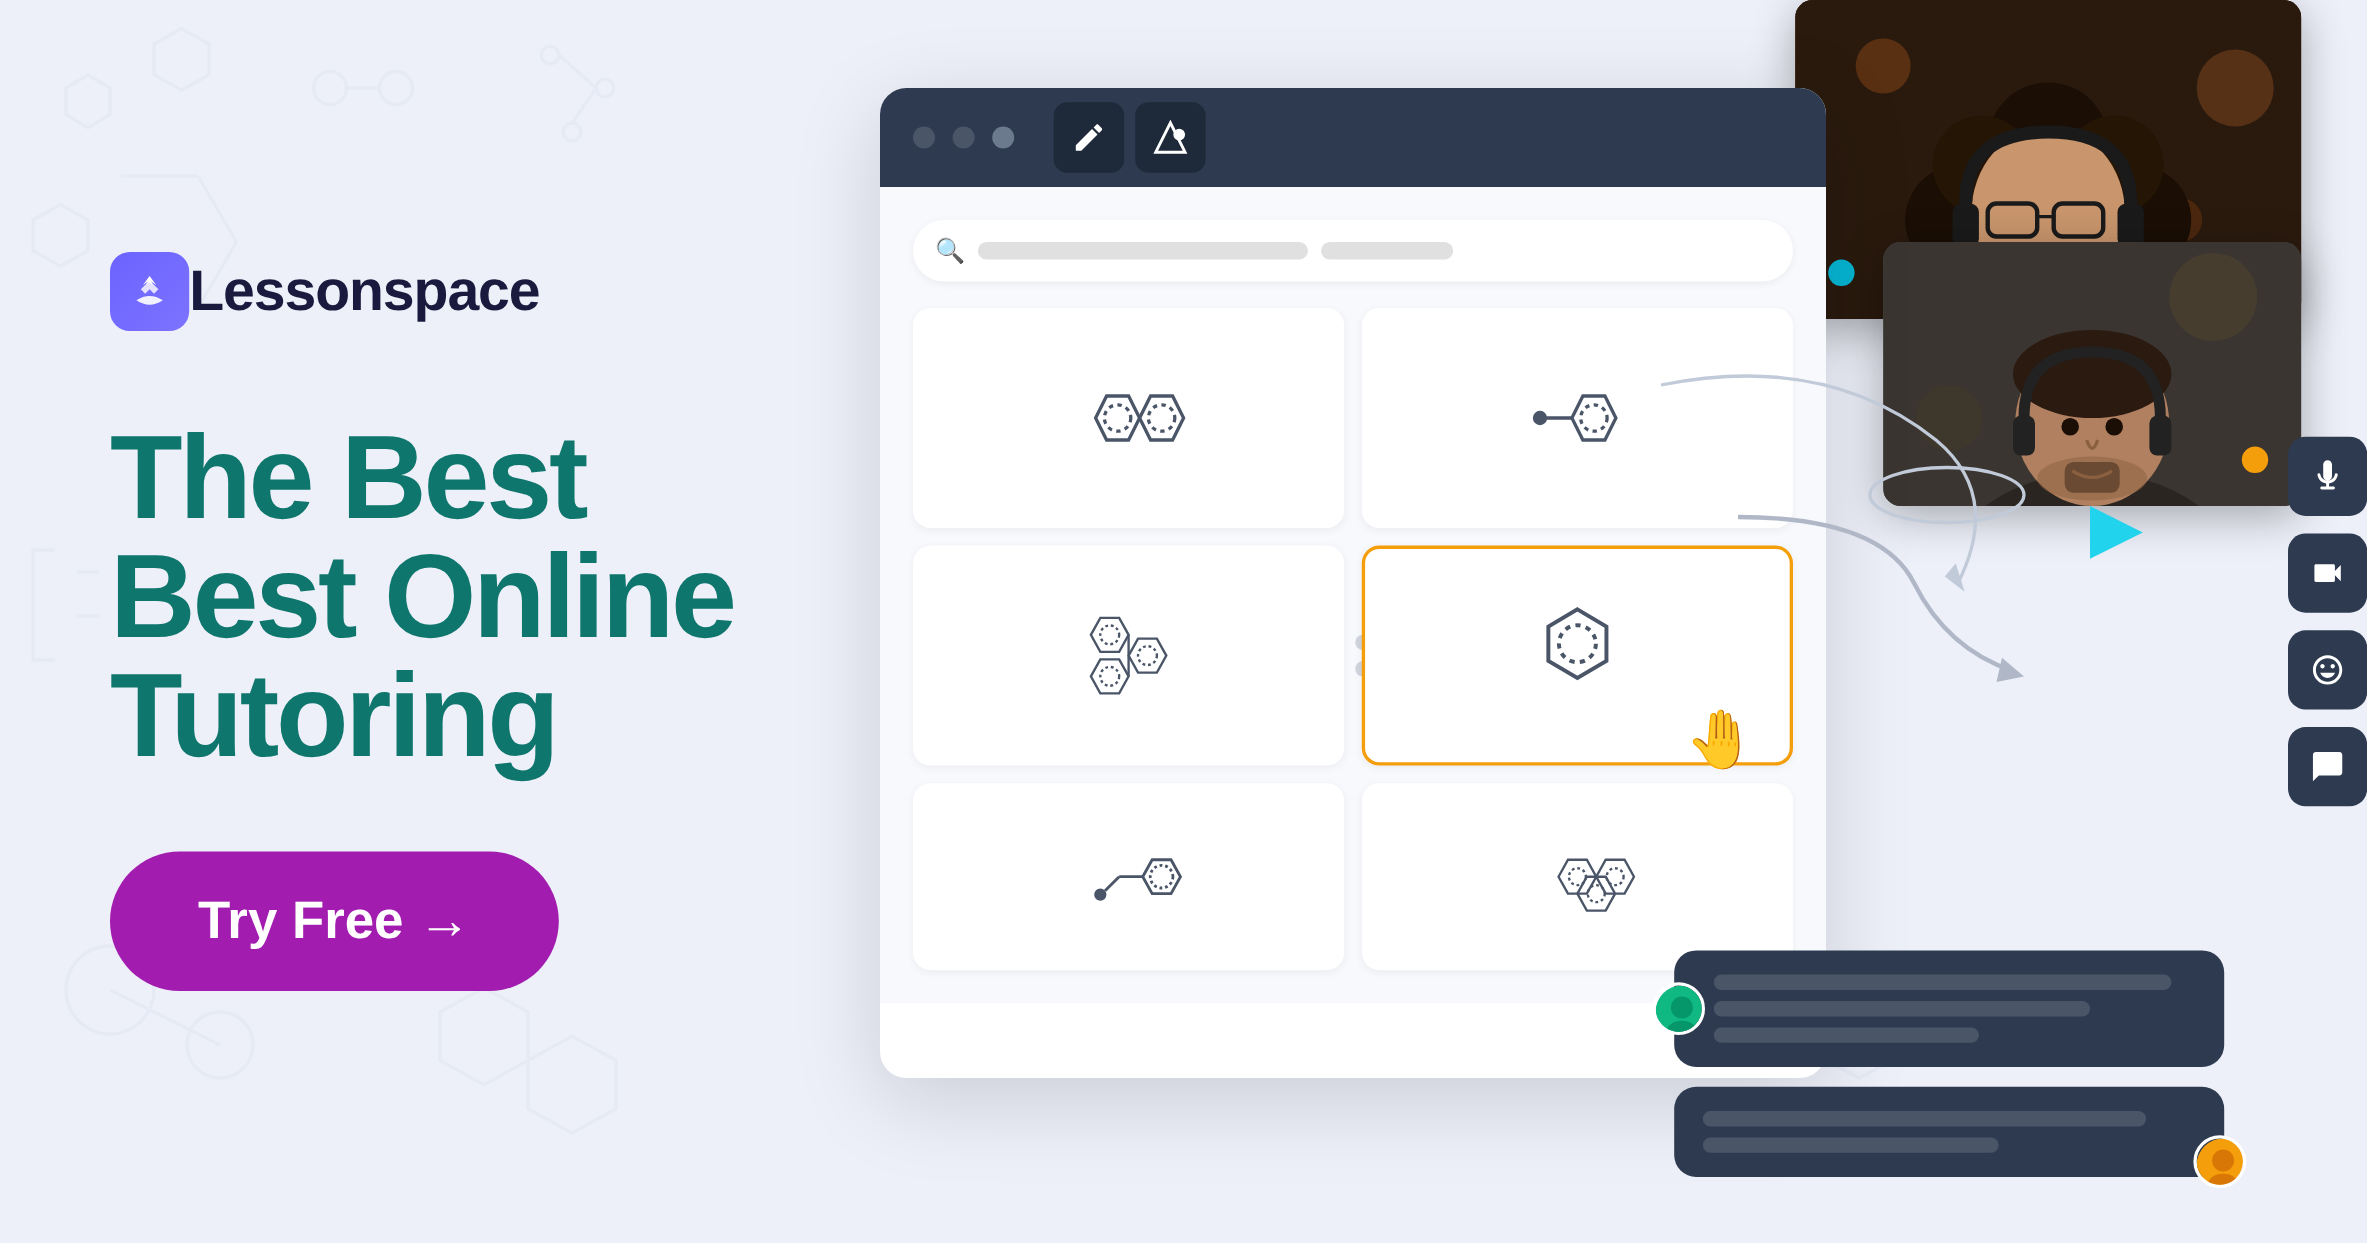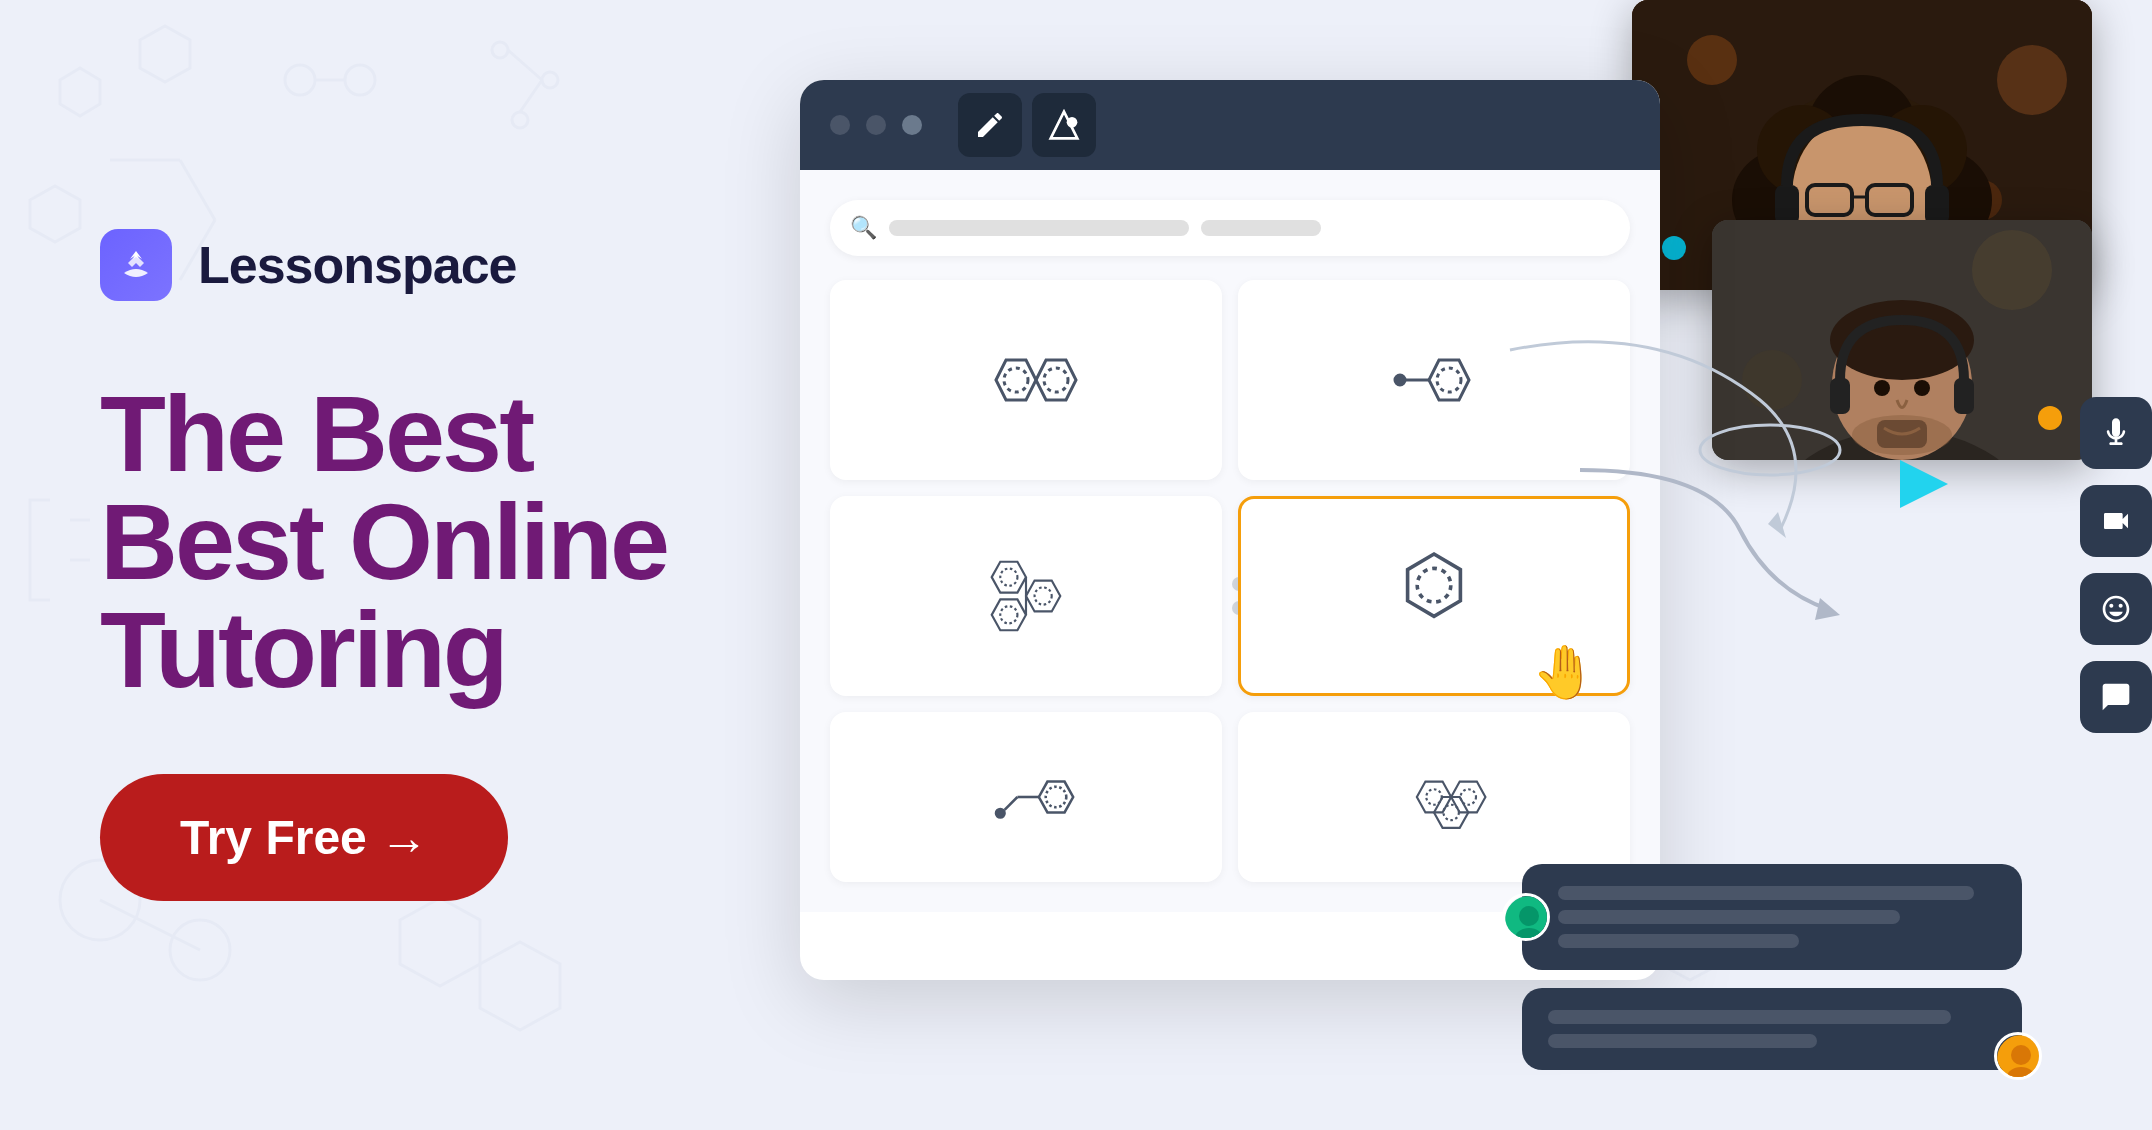--- a/index.html
+++ b/index.html
@@ -45,21 +45,21 @@
       flex-direction: column;
       justify-content: center;
       position: relative;
       z-index: 2;
     }
 
     .logo-row {
       display: flex;
       align-items: center;
       margin-bottom: 79px;
-      gap: 26px;
+      gap: 0;
     }
 
     .logo-icon {
       width: 72px;
       height: 72px;
       background: linear-gradient(135deg, #6c63ff, #7c73ff);
       border-radius: 18px;
       display: flex;
       align-items: center;
       justify-content: center;
@@ -73,31 +73,31 @@
     .logo-text {
       font-size: 52px;
       font-weight: 800;
       color: #1a1a3e;
       letter-spacing: -1px;
     }
 
     .headline {
       font-size: 108px;
       font-weight: 900;
-      color: #701a75;
+      color: #0f766e;
       line-height: 1.0;
       margin-bottom: 70px;
       letter-spacing: -3px;
     }
 
     .try-free-btn {
       display: inline-flex;
       align-items: center;
       gap: 18px;
-      background: #b91c1c;
+      background: #a21caf;
       color: white;
       font-size: 48px;
       font-weight: 700;
       padding: 36px 80px;
       border-radius: 80px;
       border: none;
       cursor: pointer;
       width: fit-content;
     }
 

